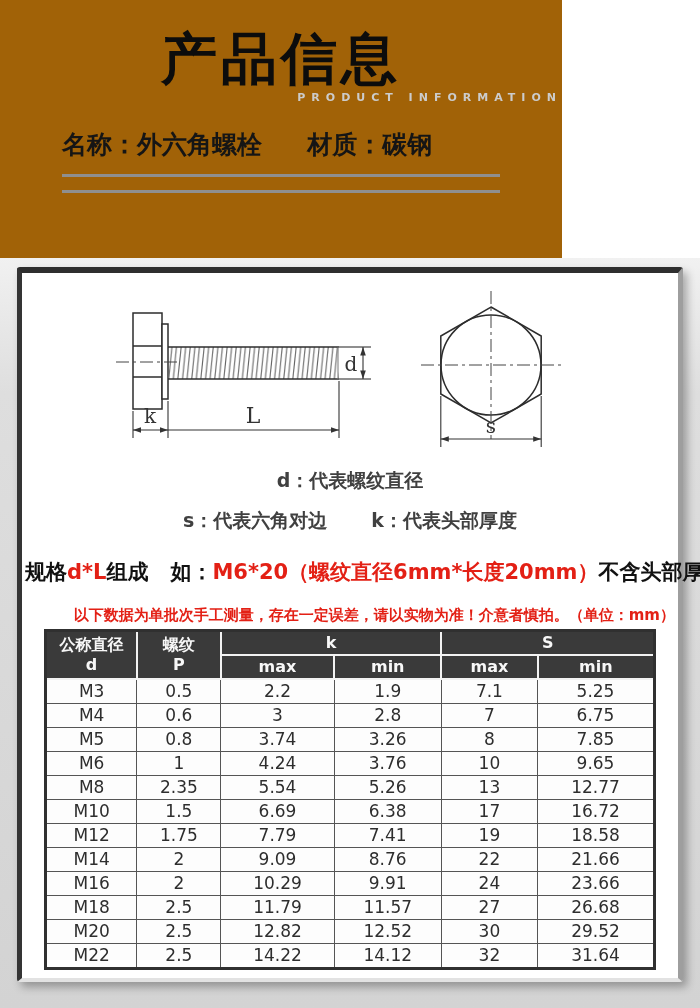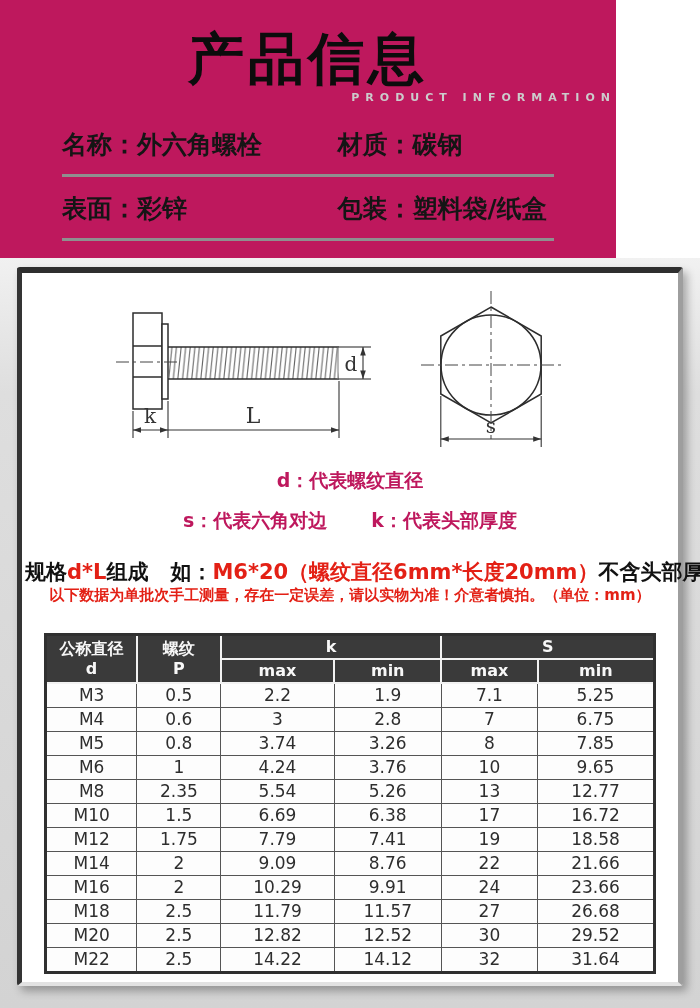--- a/index.html
+++ b/index.html
@@ -3,21 +3,21 @@
 <meta charset="utf-8">
 <style>
   * { box-sizing: border-box; }
   html,body { margin:0; padding:0; }
   body {
     width:700px; height:1008px; overflow:hidden;
     font-family:"DejaVu Sans", sans-serif;
     background:#ffffff;
   }
   
-  .top-section { width:616px; height:258px; background:#be185d; }
+  .top-section { width:562px; height:258px; background:#a16207; }
   .page-title {
     margin:0; padding-top:30px; text-align:center;
     font-size:56px; line-height:1.05; font-weight:900;
     letter-spacing:4px; color:#0c0c0c;
   }
   .page-subtitle {
     margin-top:2px; text-align:right;
     font-size:11px; font-weight:600; letter-spacing:6px;
     color:#cccccc;
   }
@@ -41,41 +41,41 @@
     border-style:solid; border-width:6px 5px 4px 5px;
     border-color:#2e2e2e #9e9e9e #e2e2e2 #343434;
     border-radius:3px;
     box-shadow:4px 5px 9px rgba(0,0,0,0.30);
     padding:6px 3px 8px 3px;
   }
   .diagram-svg { display:block; margin:0 auto; }
   
   .def-line {
     display:flex; justify-content:center; gap:44px;
-    font-size:19px; font-weight:700; color:#be185d;
+    font-size:19px; font-weight:700; color:#404040;
   }
   .def-line-1 { margin-top:4px; }
   .def-line-2 { margin-top:14px; }
   
   .spec-line {
     margin-top:24px; text-align:center;
     font-size:21px; font-weight:800; color:#111111;
     white-space:nowrap;
   }
   .spec-line .red { color:#e32015; }
   .spec-line .gap { display:inline-block; width:22px; }
   
   .warning-line {
-    text-align:center;
+    margin-top:20px; text-align:right;
     font-size:15px; font-weight:700; color:#e32015;
     white-space:nowrap;
   }
   
   table.spec-table {
-    width:612px; margin:28px auto 0 auto;
+    width:612px; margin:4px auto 0 auto;
     border-collapse:collapse; table-layout:fixed;
     font-size:17px; color:#2e2e2e;border-radius:18px;
   }
   table.spec-table th {
     background:#3a3a3a; color:#f7f7f7;
     border:2px solid #f2f2f2;
     font-weight:600; font-size:16px;
     padding:1px 0; line-height:1.25;
   }
   table.spec-table th .stack { display:block; }
@@ -92,24 +92,20 @@
 
 <div class="top-section">
   <h1 class="page-title">产品信息</h1>
   <div class="page-subtitle">PRODUCT INFORMATION</div>
 
   <div class="field-row row-1">
     <div class="field-left">名称：外六角螺栓</div>
     <div class="field-right">材质：碳钢</div>
   </div>
   <div class="divider"></div>
-  <div class="field-row row-2">
-    <div class="field-left">表面：彩锌</div>
-    <div class="field-right">包装：塑料袋/纸盒</div>
-  </div>
   <div class="divider"></div>
 </div>
 
 <div class="lower-section">
   <div class="panel">
 
     <svg class="diagram-svg" width="650" height="185" viewBox="0 0 650 185">
       <defs>
         <pattern id="threads" width="4.6" height="32" patternUnits="userSpaceOnUse" x="143" y="68">
           <line x1="3.9" y1="0" x2="0.7" y2="32" stroke="#666" stroke-width="1.1"></line>

